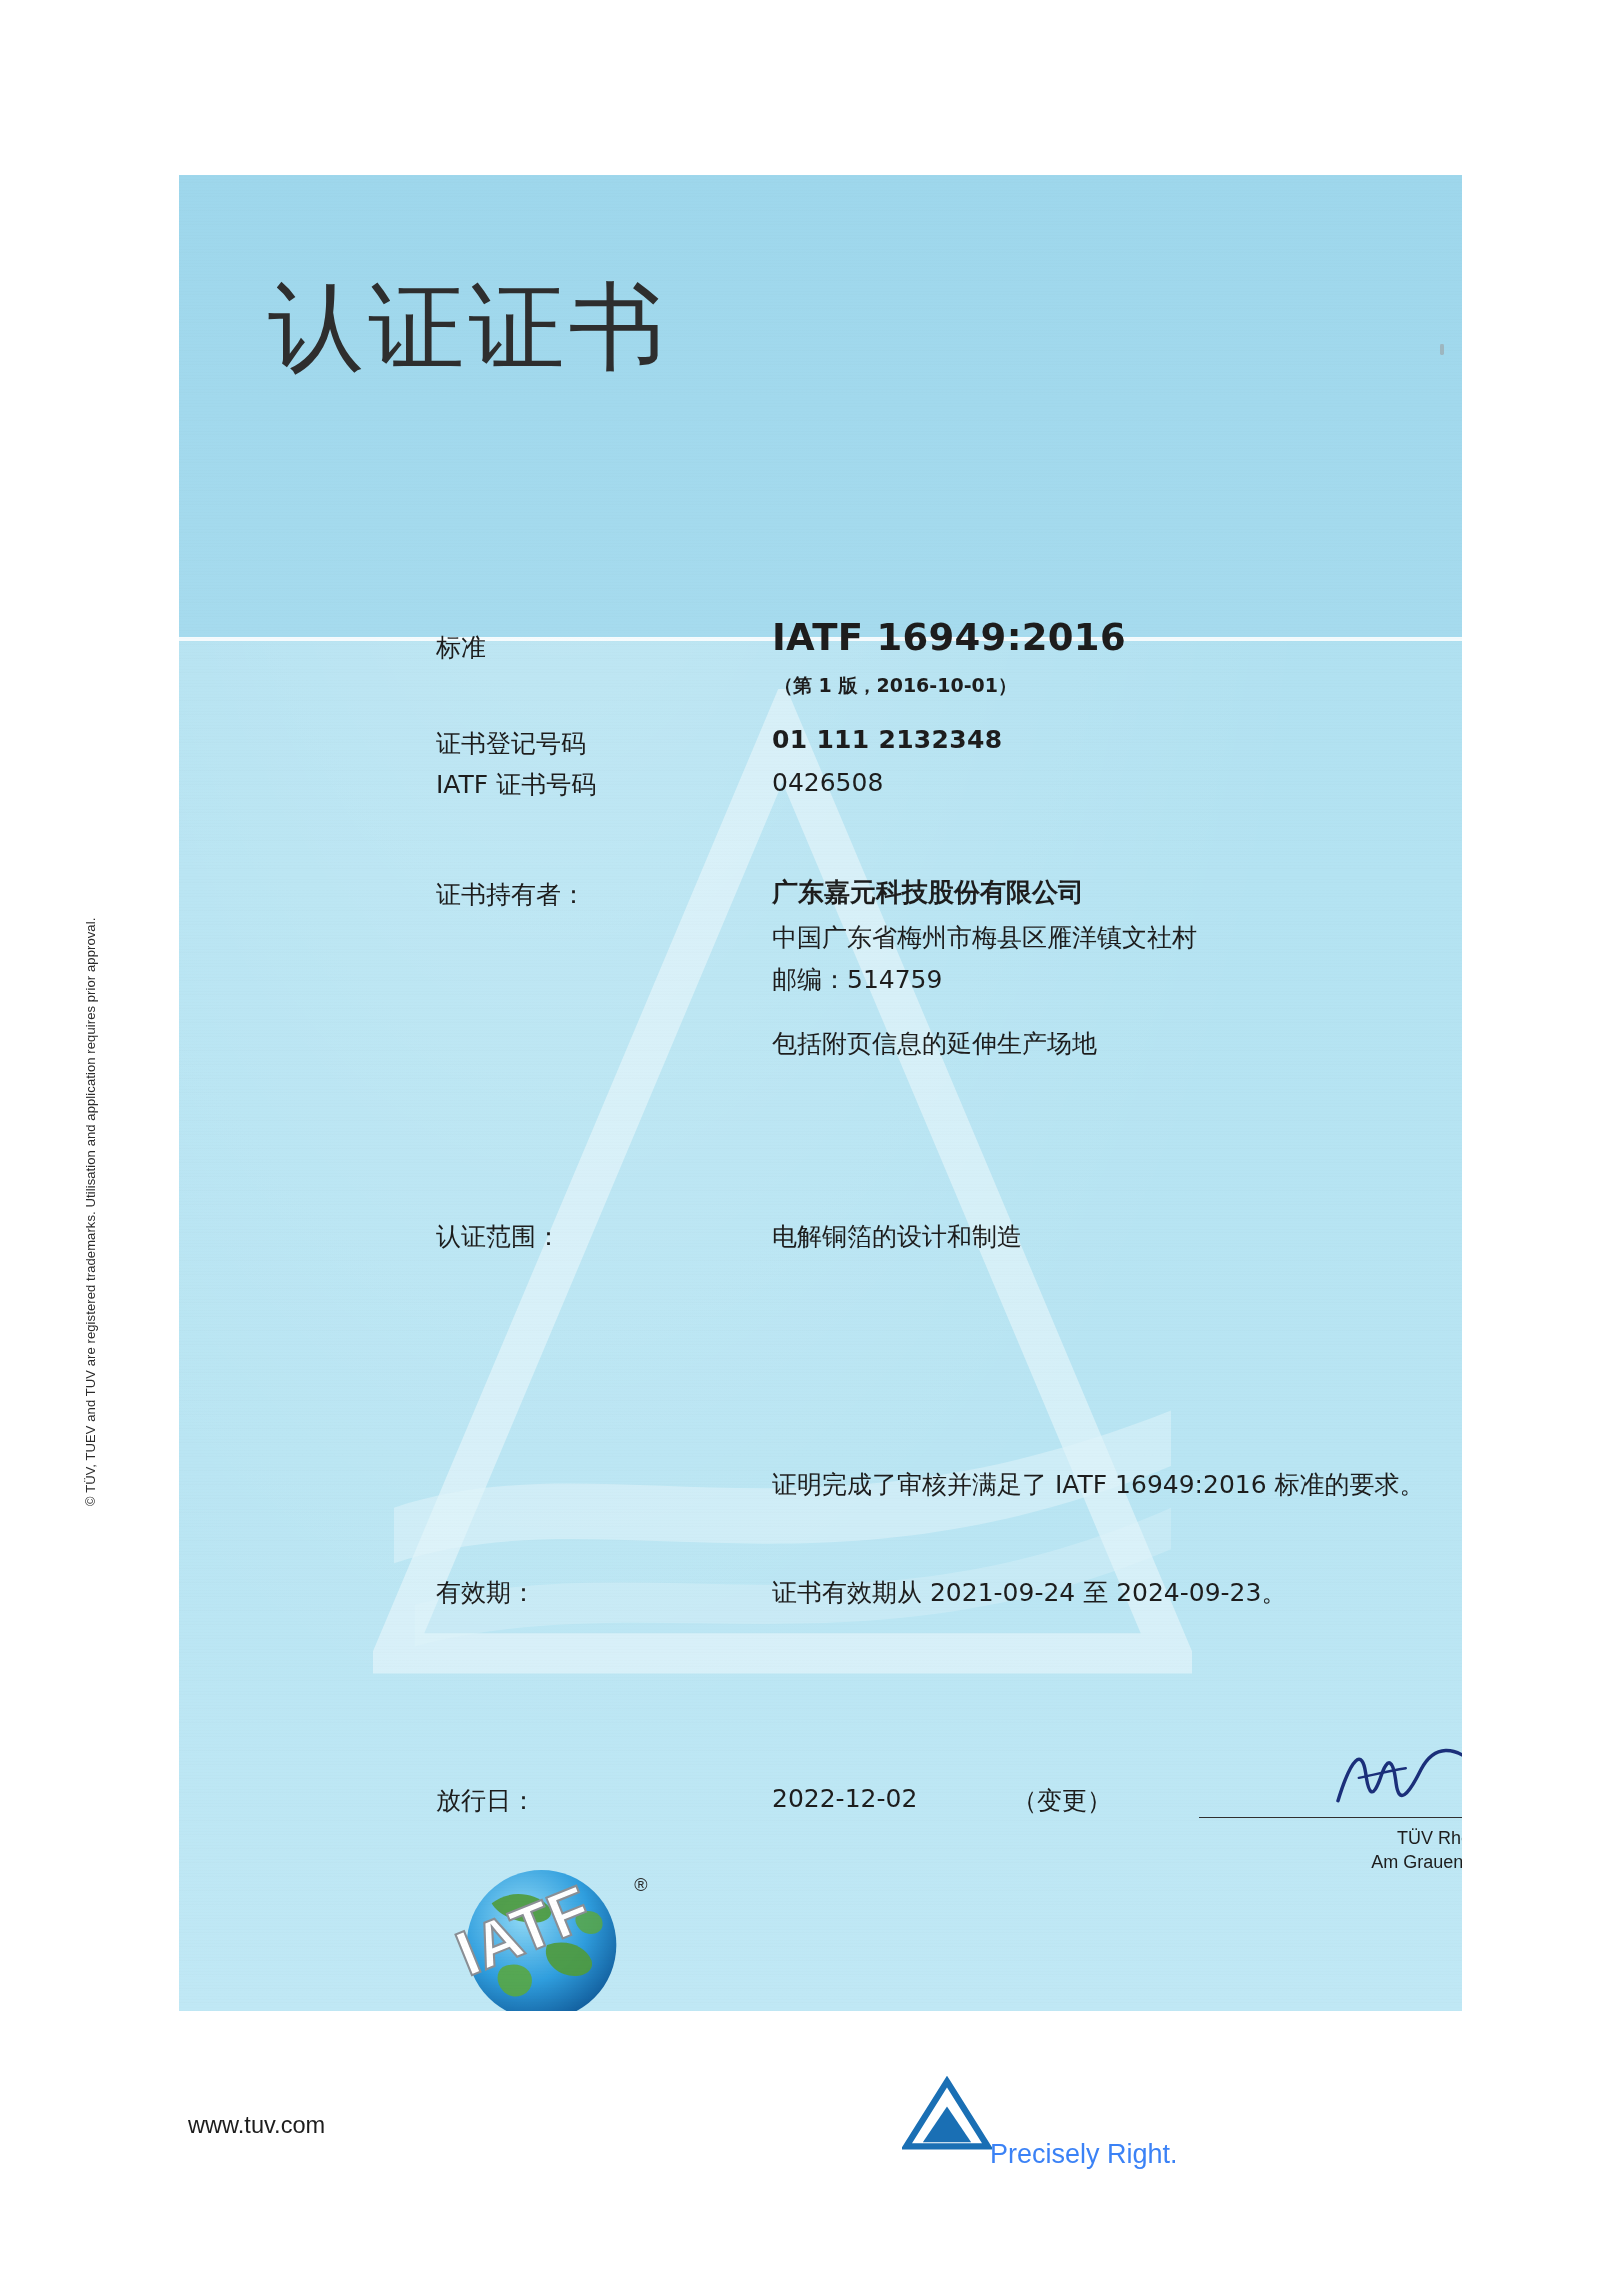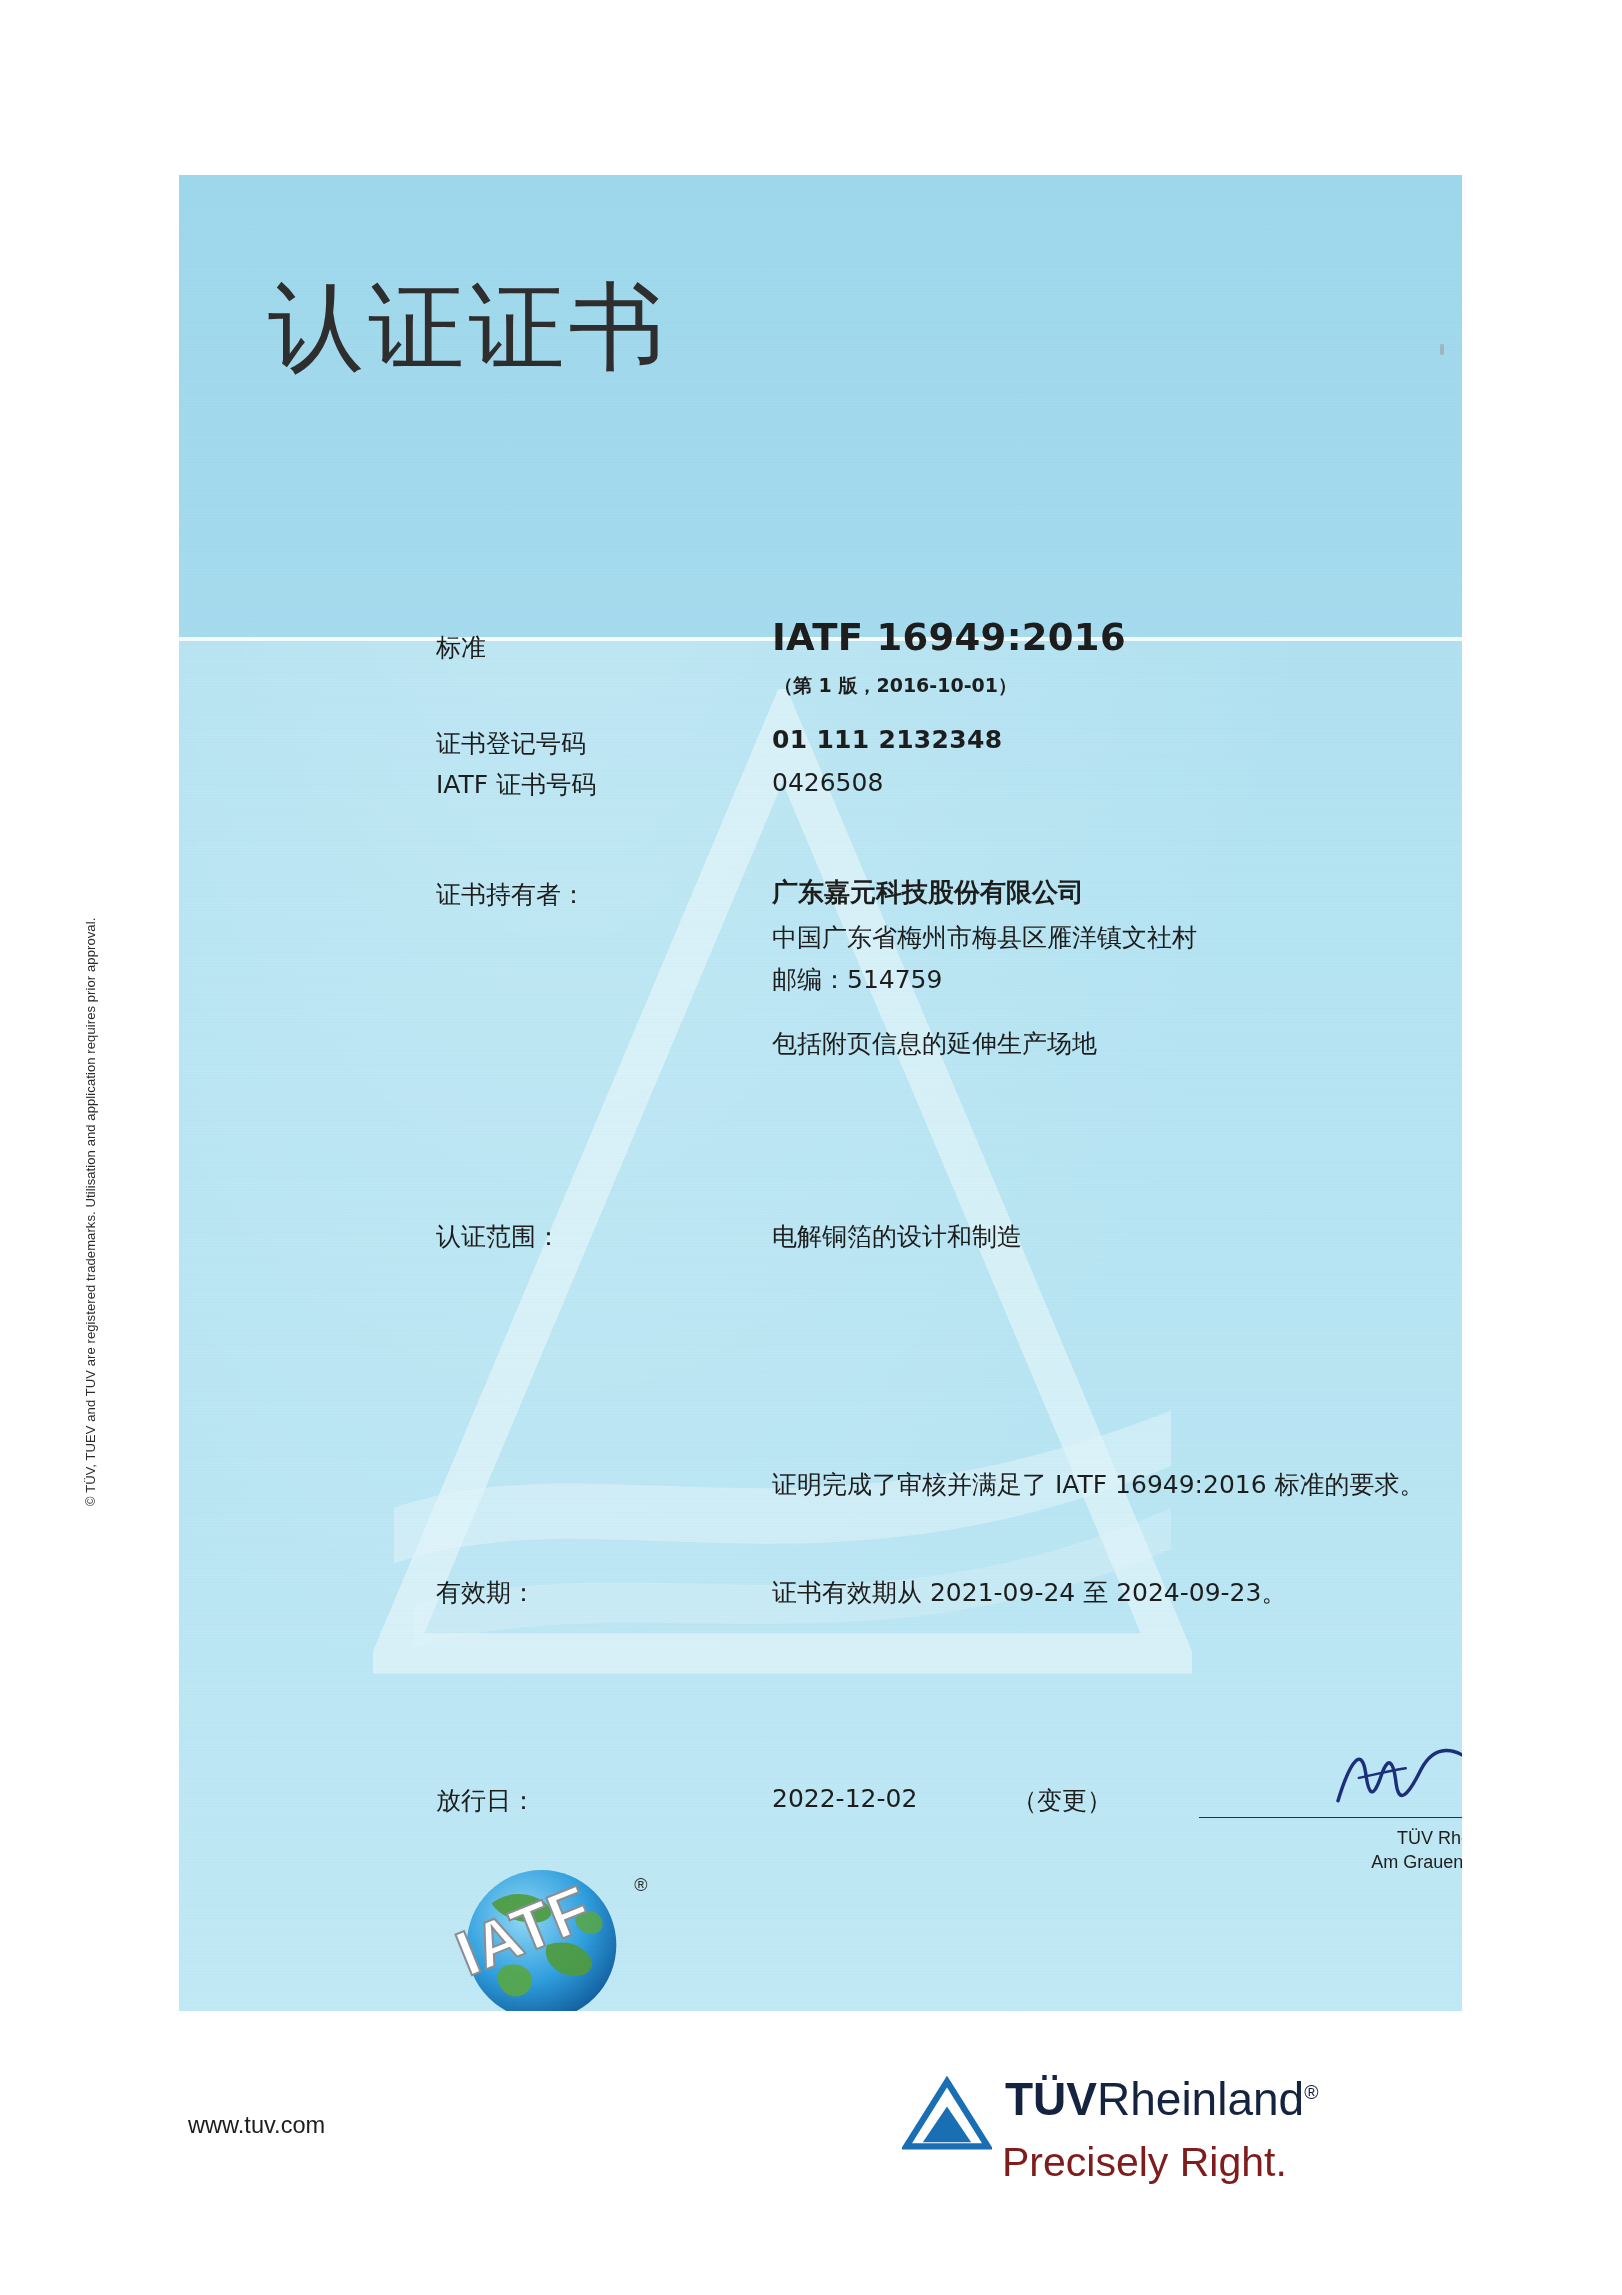--- a/index.html
+++ b/index.html
@@ -222,24 +222,24 @@
     top: 0px;
     font-size: 46px;
     color: #14233f;
     white-space: nowrap;
     font-family: "Liberation Sans", sans-serif;
   }
   .tuv-word b { font-weight: bold; }
   .tuv-word sup { font-size: 19.4px; vertical-align: super; }
   .tuv-tag {
     position: absolute;
-    left: 100px;
+    left: 88px;
     top: 67px;
-    font-size: 41px;
-    color: #7f1d1d;
+    font-size: 27px;
+    color: #3b82f6;
     white-space: nowrap;
   }
 
   
   .grain {
     position: absolute;
     inset: 0;
     pointer-events: none;
     background-image:
       repeating-linear-gradient(0deg, rgba(0,0,0,0.012) 0px, rgba(0,0,0,0) 1.4px, rgba(0,0,0,0) 2.8px);
@@ -348,18 +348,15 @@
 
 <div class="url">www.tuv.com</div>
 
 <div class="tuv-brand">
   <div class="tuv-tri">
     <svg viewBox="0 0 130 110" xmlns="http://www.w3.org/2000/svg">
       <path d="M65 8 L124 102 L6 102 Z" fill="none" stroke="#1a6fb4" stroke-width="9"></path>
       <path d="M65 44 L100 96 L30 96 Z" fill="#1a6fb4"></path>
     </svg>
   </div>
-  <div class="tuv-word">
-    <b>TÜV</b><span>Rheinland</span><sup>®</sup>
-  </div>
   <div class="tuv-tag">Precisely Right.</div>
 </div>
 
 
 </body></html>

